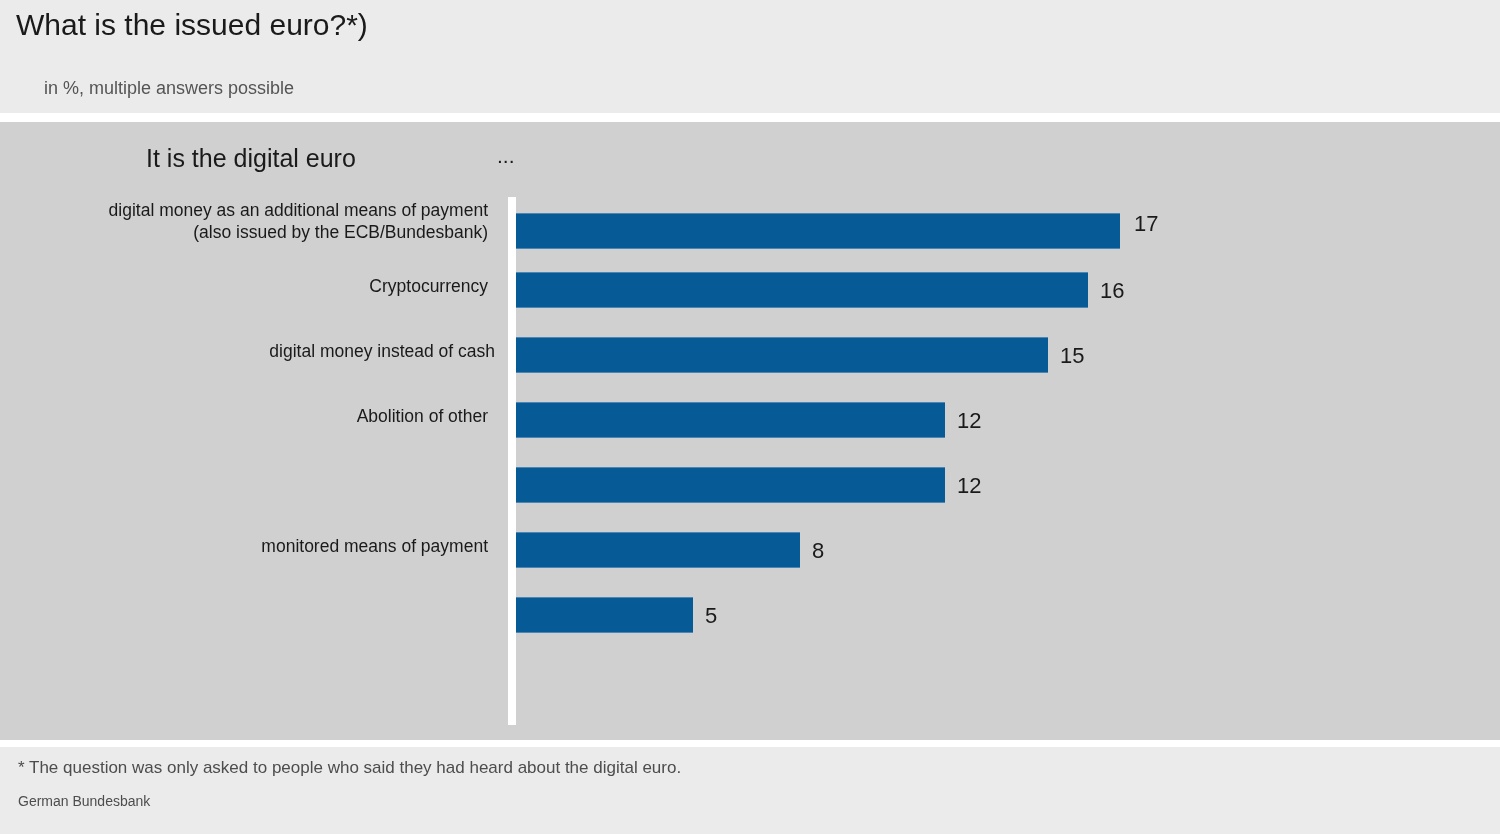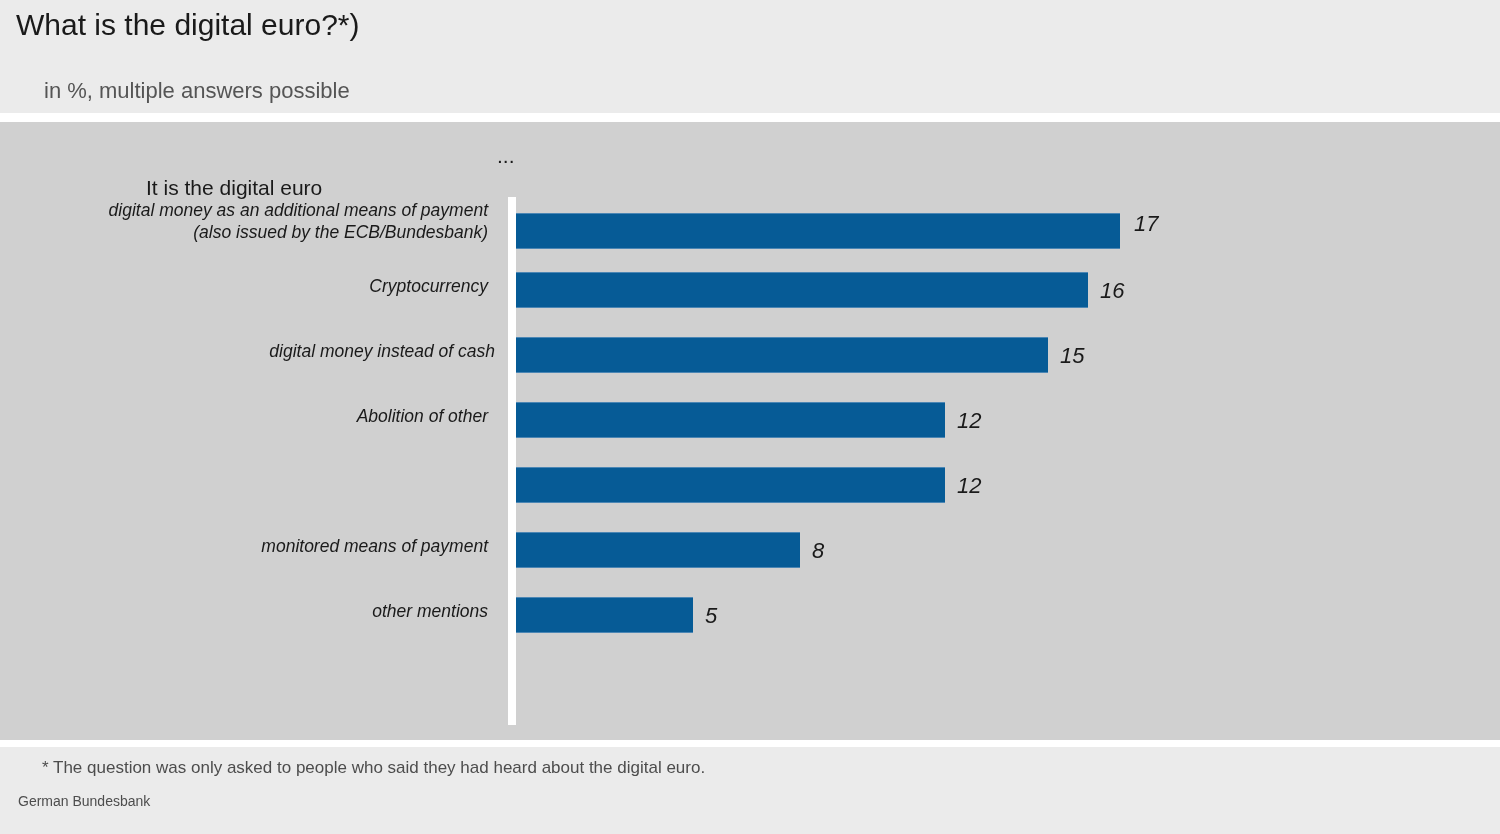--- a/index.html
+++ b/index.html
@@ -32,21 +32,21 @@
     top: 8px;
     font-size: 30px;
     color: #1a1a1a;
     letter-spacing: 0px;
     white-space: nowrap;
   }
   #chart-subtitle {
     position: absolute;
     left: 44px;
     top: 78px;
-    font-size: 22px;
+    font-size: 18px;
     color: #555555;
     white-space: nowrap;
   }
 
   
   #separator-top {
     position: absolute;
     left: 0;
     top: 113px;
     width: 1500px;
@@ -68,24 +68,23 @@
     position: absolute;
     left: 0;
     top: 10px;
     width: 1500px;
     height: 52px;
   }
   #column-header-main {
     position: absolute;
     left: 146px;
     top: 12px;
-    font-size: 21px;
-    color: #1a1a1a;
-    white-space: nowrap;
-    margin-top: 32px;
+    font-size: 25px;
+    color: #1a1a1a;
+    white-space: nowrap;
   }
   #column-header-ellipsis {
     position: absolute;
     left: 497px;
     top: 12px;
     font-size: 21px;
     color: #1a1a1a;
     white-space: nowrap;
   }
 
@@ -98,21 +97,20 @@
     height: 528px;
     background: #ffffff;
   }
 
   
   .chart-row {
     position: absolute;
     left: 0;
     width: 1500px;
     height: 52px;
-    font-style: italic;
   }
   .row-label {
     position: absolute;
     right: 1012px;   
     width: 480px;
     text-align: right;
     font-size: 17.5px;
     color: #1a1a1a;
     line-height: 21px;
   }
@@ -155,36 +153,35 @@
     height: 87px;
     background: #ebebeb;
   }
   #footnote {
     position: absolute;
     left: 18px;
     top: 11px;
     font-size: 17px;
     color: #4d4d4d;
     white-space: nowrap;
-    margin-left: 24px;
   }
   #source {
     position: absolute;
     left: 18px;
     top: 46px;
     font-size: 14px;
     color: #4d4d4d;
     white-space: nowrap;
   }
 </style>
 </head>
 <body>
 
 <div id="header-band">
-  <div id="chart-title">What is the digital euro?*)</div>
+  <div id="chart-title">What is the issued euro?*)</div>
   <div id="chart-subtitle">in %, multiple answers possible</div>
 </div>
 
 <div id="separator-top"></div>
 
 <div id="plot-panel">
 
   <div id="column-header">
     <div id="column-header-main">It is the digital euro</div>
     <div id="column-header-ellipsis">...</div>
@@ -232,23 +229,20 @@
 
   <div class="chart-row" style="top:400px;">
     <div class="row-label" style="top:14px;">
       <span>monitored means of payment</span>
     </div>
     <div class="bar" style="top:10px; width:284px;"></div>
     <div class="bar-value" style="left:812px; top:16px;">8</div>
   </div>
 
   <div class="chart-row" style="top:465px;">
-    <div class="row-label" style="top:14px;">
-      <span>other mentions</span>
-    </div>
     <div class="bar" style="top:10px; width:177px;"></div>
     <div class="bar-value" style="left:705px; top:16px;">5</div>
   </div>
 
 
 </div>
 
 <div id="separator-bottom"></div>
 
 <div id="footer-band">

